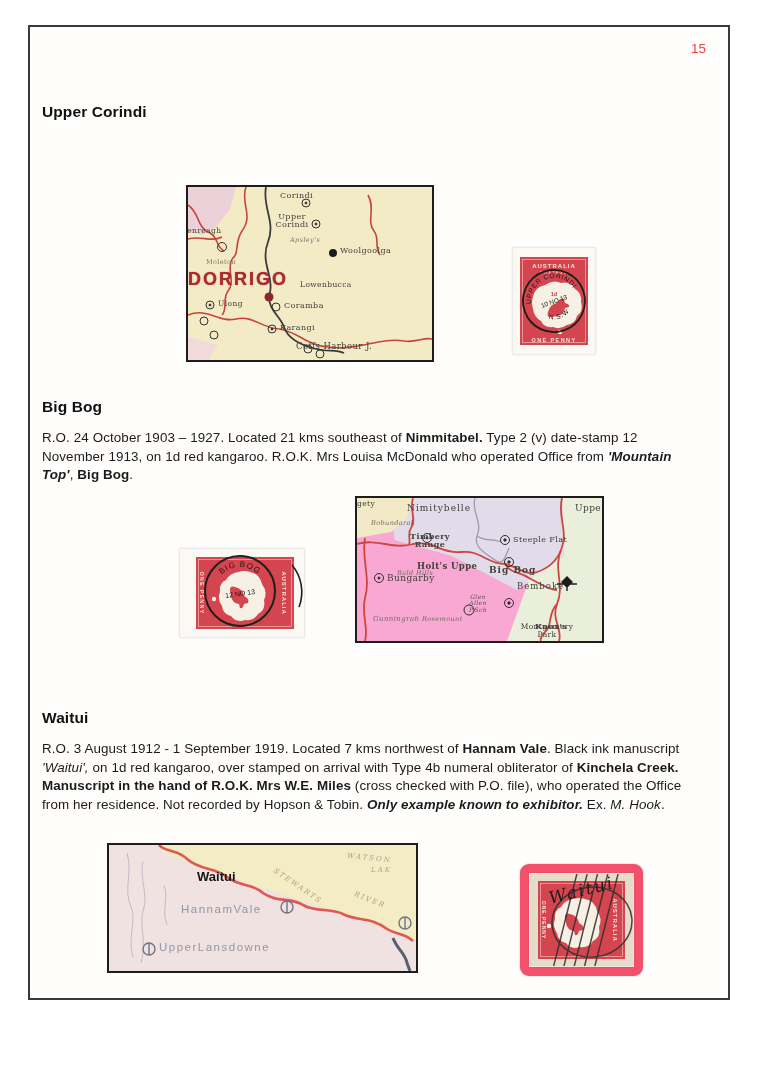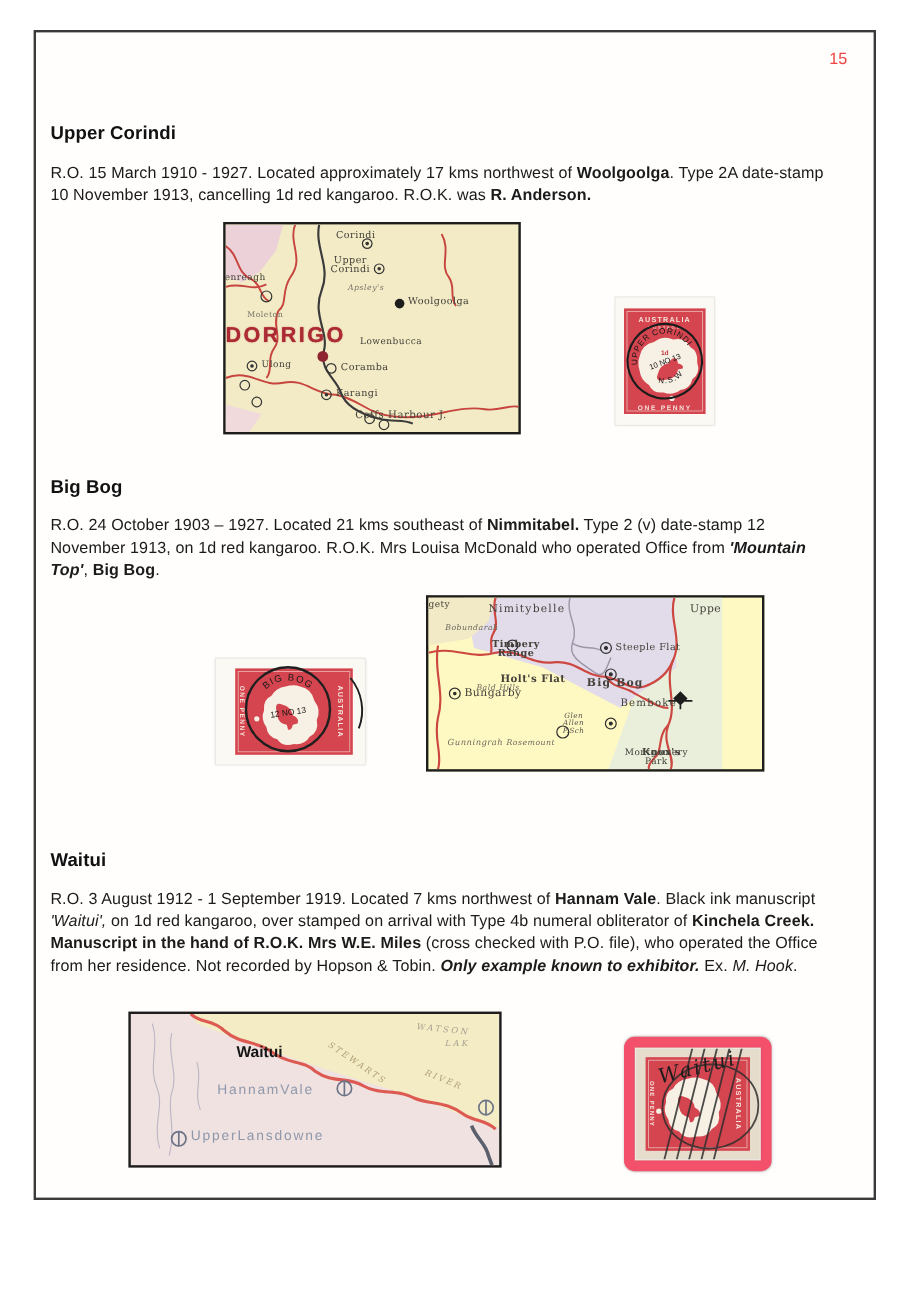--- a/index.html
+++ b/index.html
@@ -24,23 +24,20 @@
   .waitui-note{position:absolute;font-family:"Liberation Sans",sans-serif;font-weight:700;color:#151515;}
 </style>
 </head>
 <body>
 
 <div class="frame">
 
   <div class="pagenum">15</div>
 
   <div class="h-sec" style="top:76px;">Upper Corindi</div>
-  <div class="para" style="top:108px;">
-    <span>R.O. 15 March 1910 - 1927. Located approximately 17 kms northwest of </span><span class="b">Woolgoolga</span><span>. Type 2A date-stamp 10 November 1913, cancelling 1d red kangaroo. R.O.K. was </span><span class="b">R. Anderson.</span>
-  </div>
 
   <div class="map" style="left:156px;top:158px;width:244px;height:173px;background:#f2ebc6;">
     <svg width="244" height="173" viewBox="0 0 244 173">
       <polygon points="0,0 48,0 42,22 28,40 14,48 0,44" fill="#ecd2d8"></polygon>
       <polygon points="0,150 30,158 20,173 0,173" fill="#f0dadc"></polygon>
       <g stroke="#c7453e" stroke-width="1.6" fill="none">
         <path d="M58,0 C52,16 66,28 54,44 C46,56 52,66 44,72"></path>
         <path d="M0,18 C12,26 8,40 22,46 C30,50 28,60 36,64"></path>
         <path d="M0,52 C14,48 22,56 34,50"></path>
         <path d="M0,128 C20,120 30,136 48,132 C66,128 74,142 92,142 C112,146 118,158 140,160 C170,164 192,150 216,154 C228,156 236,150 244,152"></path>
@@ -130,21 +127,21 @@
         <defs>
             <path id="arcT2" d="M34,44 A26,26 0 0 1 86,44" fill="none"></path>
           </defs>
         <text font-size="8" fill="#191919" letter-spacing="1"><textPath href="#arcT2" startOffset="50%" text-anchor="middle">BIG BOG</textPath></text>
         <text x="60" y="47" font-size="7" text-anchor="middle" fill="#191919" transform="rotate(-8 60 44)">12 NO 13</text>
         <path d="M112,16 A42,42 0 0 1 119,58" fill="none" stroke="#1f1f1f" stroke-width="1.6"></path>
       </g>
     </svg>
   </div>
 
-  <div class="map" style="left:325px;top:469px;width:245px;height:143px;background:#fef9c3;padding-left:33px;">
+  <div class="map" style="left:325px;top:469px;width:245px;height:143px;background:#f9a8d4;">
     <svg width="245" height="143" viewBox="0 0 245 143">
       <polygon points="30,0 205,0 207,58 160,92 95,58 38,42" fill="#e2dbe9"></polygon>
       <polygon points="0,0 56,0 50,20 34,34 0,40" fill="#f2eac6"></polygon>
       <polygon points="170,0 245,0 245,143 150,143 172,82 207,58 205,0" fill="#e9efdb"></polygon>
       <g stroke="#9b96a8" stroke-width="1.2" fill="none">
         <path d="M118,0 C114,14 126,24 120,38 C116,50 130,56 138,62 C146,68 148,60 152,50"></path>
         <path d="M120,38 C128,44 136,40 144,44"></path>
       </g>
       <g stroke="#cc4740" stroke-width="1.8" fill="none">
         <path d="M205,0 C200,18 212,34 204,52 C196,70 208,88 200,106 C194,122 206,132 202,143"></path>
@@ -168,21 +165,21 @@
         <circle cx="112" cy="112" r="5"></circle>
       </g>
       <path d="M205,84 l5,-5 l5,5 l-5,5 z M200,86 h20 M210,79 v14" stroke="#1d1d1d" stroke-width="1.4" fill="#1d1d1d"></path>
     </svg>
     <div class="ml" style="left:0px;top:2px;font-size:7.5px;">gety</div>
     <div class="ml" style="left:50px;top:6px;font-size:9px;letter-spacing:1px;">Nimitybelle</div>
     <div class="ml it" style="left:14px;top:22px;font-size:6.5px;color:#6e695f;">Bobundarah</div>
     <div class="ml" style="left:218px;top:6px;font-size:9px;">Uppe</div>
     <div class="ml c" style="left:48px;top:34px;width:50px;font-size:8px;font-weight:bold;">Timbery Range</div>
     <div class="ml" style="left:156px;top:38px;font-size:8px;">Steeple Flat</div>
-    <div class="ml" style="left:60px;top:64px;font-size:8.5px;font-weight:bold;">Holt's Flat</div>
+    <div class="ml" style="left:60px;top:64px;font-size:8.5px;font-weight:bold;">Holt's Uppe</div>
     <div class="ml" style="left:132px;top:68px;font-size:9px;font-weight:bold;letter-spacing:1px;">Big Bog</div>
     <div class="ml" style="left:30px;top:76px;font-size:9px;">Bungarby</div>
     <div class="ml it" style="left:40px;top:72px;font-size:6.5px;color:#6e695f;">Bald Hills</div>
     <div class="ml" style="left:160px;top:84px;font-size:8.5px;letter-spacing:1px;">Bemboke</div>
     <div class="ml c" style="left:158px;top:100px;width:64px;font-size:7.5px;margin-top:25px;">Montgomery Park</div>
     <div class="ml" style="left:178px;top:124px;font-size:8px;font-weight:bold;">Knox's</div>
     <div class="ml it" style="left:65px;top:98px;font-size:6.5px;color:#6e695f;margin-top:20px;">Rosemount</div>
     <div class="ml c it" style="left:104px;top:96px;width:34px;font-size:6px;color:#55504a;">Glen Allen P.Sch</div>
     <div class="ml it" style="left:16px;top:118px;font-size:7px;color:#6e695f;">Gunningrah</div>
   </div>

